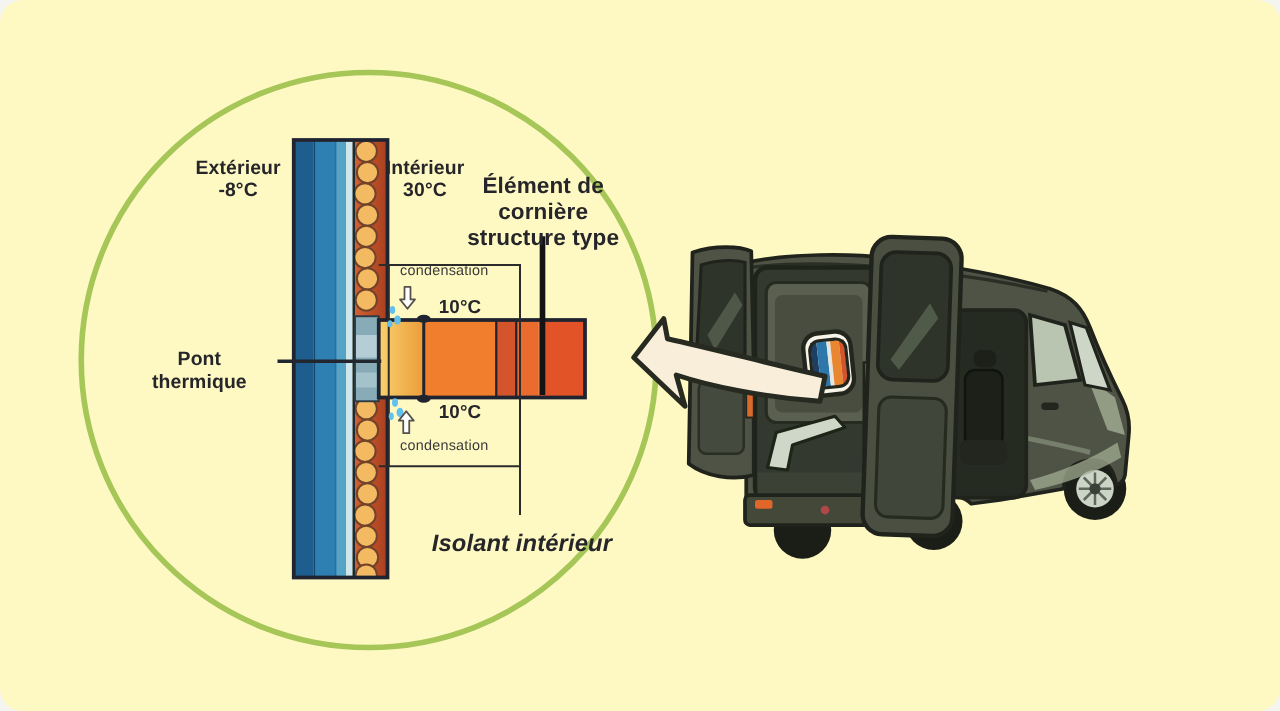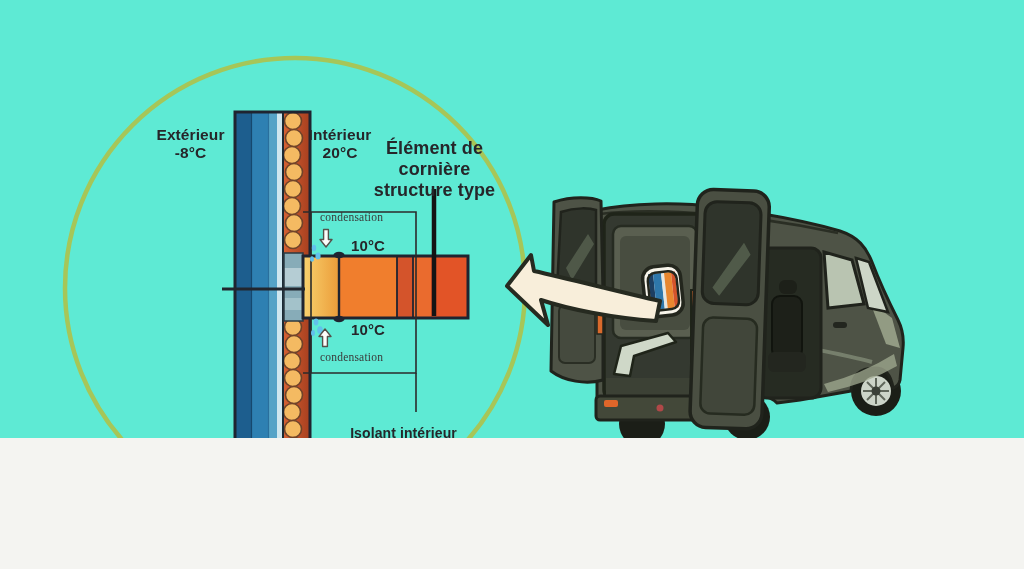--- a/index.html
+++ b/index.html
@@ -1,31 +1,31 @@
 <!DOCTYPE html>
 <html><head>
 <meta charset="utf-8">
 <style>
   html,body{margin:0;padding:0;}
   body{background:#f4f4f1;font-family:"Liberation Sans",sans-serif;}
-  .stage{position:relative;width:1024px;height:438px;background:#5eead4;overflow:hidden;}
+  .stage{position:relative;width:1024px;height:569px;background:#fef9c3;overflow:hidden;border-radius:18px;}
   .stage svg{position:absolute;left:0;top:0;}
   .lbl{position:absolute;font-family:"Liberation Sans",sans-serif;font-weight:bold;color:#26262a;
        text-align:center;line-height:1.18;letter-spacing:.1px;}
   .lbl span{display:block;}
-  .lbl-small{font-weight:normal;font-size:11.5px;color:#3a3a3a;text-align:right;letter-spacing:.2px;font-family:Liberation Serif, serif;}
+  .lbl-small{font-weight:normal;font-size:11.5px;color:#3a3a3a;text-align:right;letter-spacing:.2px;}
   .exterior-label{left:118px;top:126px;width:145px;font-size:15.5px;}
   .interior-label{left:274px;top:126px;width:132px;font-size:15.5px;}
   .structure-label{left:362px;top:138px;width:145px;font-size:18px;}
   .cond-top{left:320px;top:211px;}
   .temp-top{left:336px;top:237px;width:64px;font-size:15px;}
   .temp-bottom{left:336px;top:321px;width:64px;font-size:15px;}
   .cond-bottom{left:320px;top:351px;}
   .bridge-label{left:92px;top:279px;width:135px;font-size:15.5px;}
-  .insulation-label{left:316px;top:425px;width:175px;font-size:14px;}
+  .insulation-label{left:330px;top:425px;width:175px;font-size:19px;font-style:italic;}
 </style>
 </head>
 <body>
 
 <div class="stage">
 
 <svg width="1024" height="569" viewBox="0 0 1024 569">
   <defs>
     <linearGradient id="gradYellow" x1="0" y1="0" x2="1" y2="0">
       <stop offset="0" stop-color="#f9d26e"></stop>
@@ -200,33 +200,37 @@
   <path d="M507,286 L531,255 L534,271 C570,279 620,292 660,301 L656,321 C612,318 568,309 541,300 L548,325 Z" stroke="#262a20" stroke-width="4" stroke-linejoin="round" fill="#f8eeda"></path>
 </svg>
 
 <div class="lbl exterior-label">
   <span>Extérieur</span>
   <span>-8°C</span>
 </div>
 
 <div class="lbl interior-label">
   <span>Intérieur</span>
-  <span>20°C</span>
+  <span>30°C</span>
 </div>
 
 <div class="lbl structure-label">
   <span>Élément de</span>
   <span>cornière</span>
   <span>structure type</span>
 </div>
 
 <div class="lbl lbl-small cond-top">condensation</div>
 
 <div class="lbl temp-top">10°C</div>
 
 <div class="lbl temp-bottom">10°C</div>
 
 <div class="lbl lbl-small cond-bottom">condensation</div>
 
+<div class="lbl bridge-label">
+  <span>Pont</span>
+  <span>thermique</span>
+</div>
 
 <div class="lbl insulation-label">Isolant intérieur</div>
 
 </div>
 
 </body></html>

